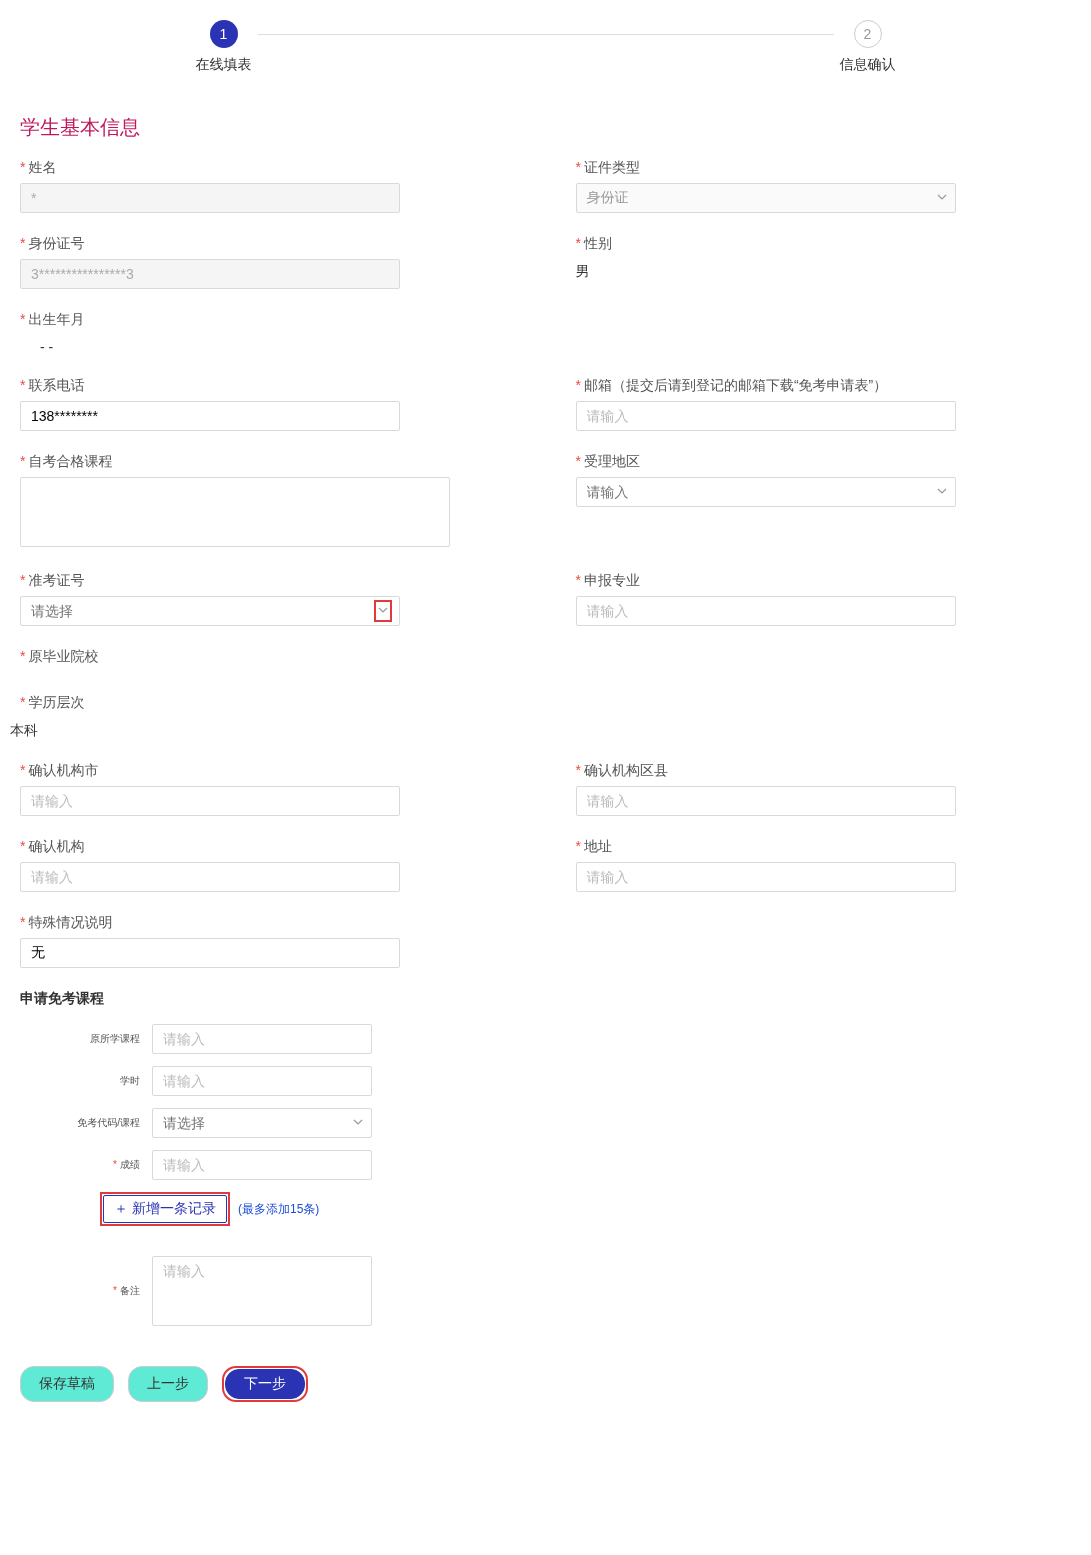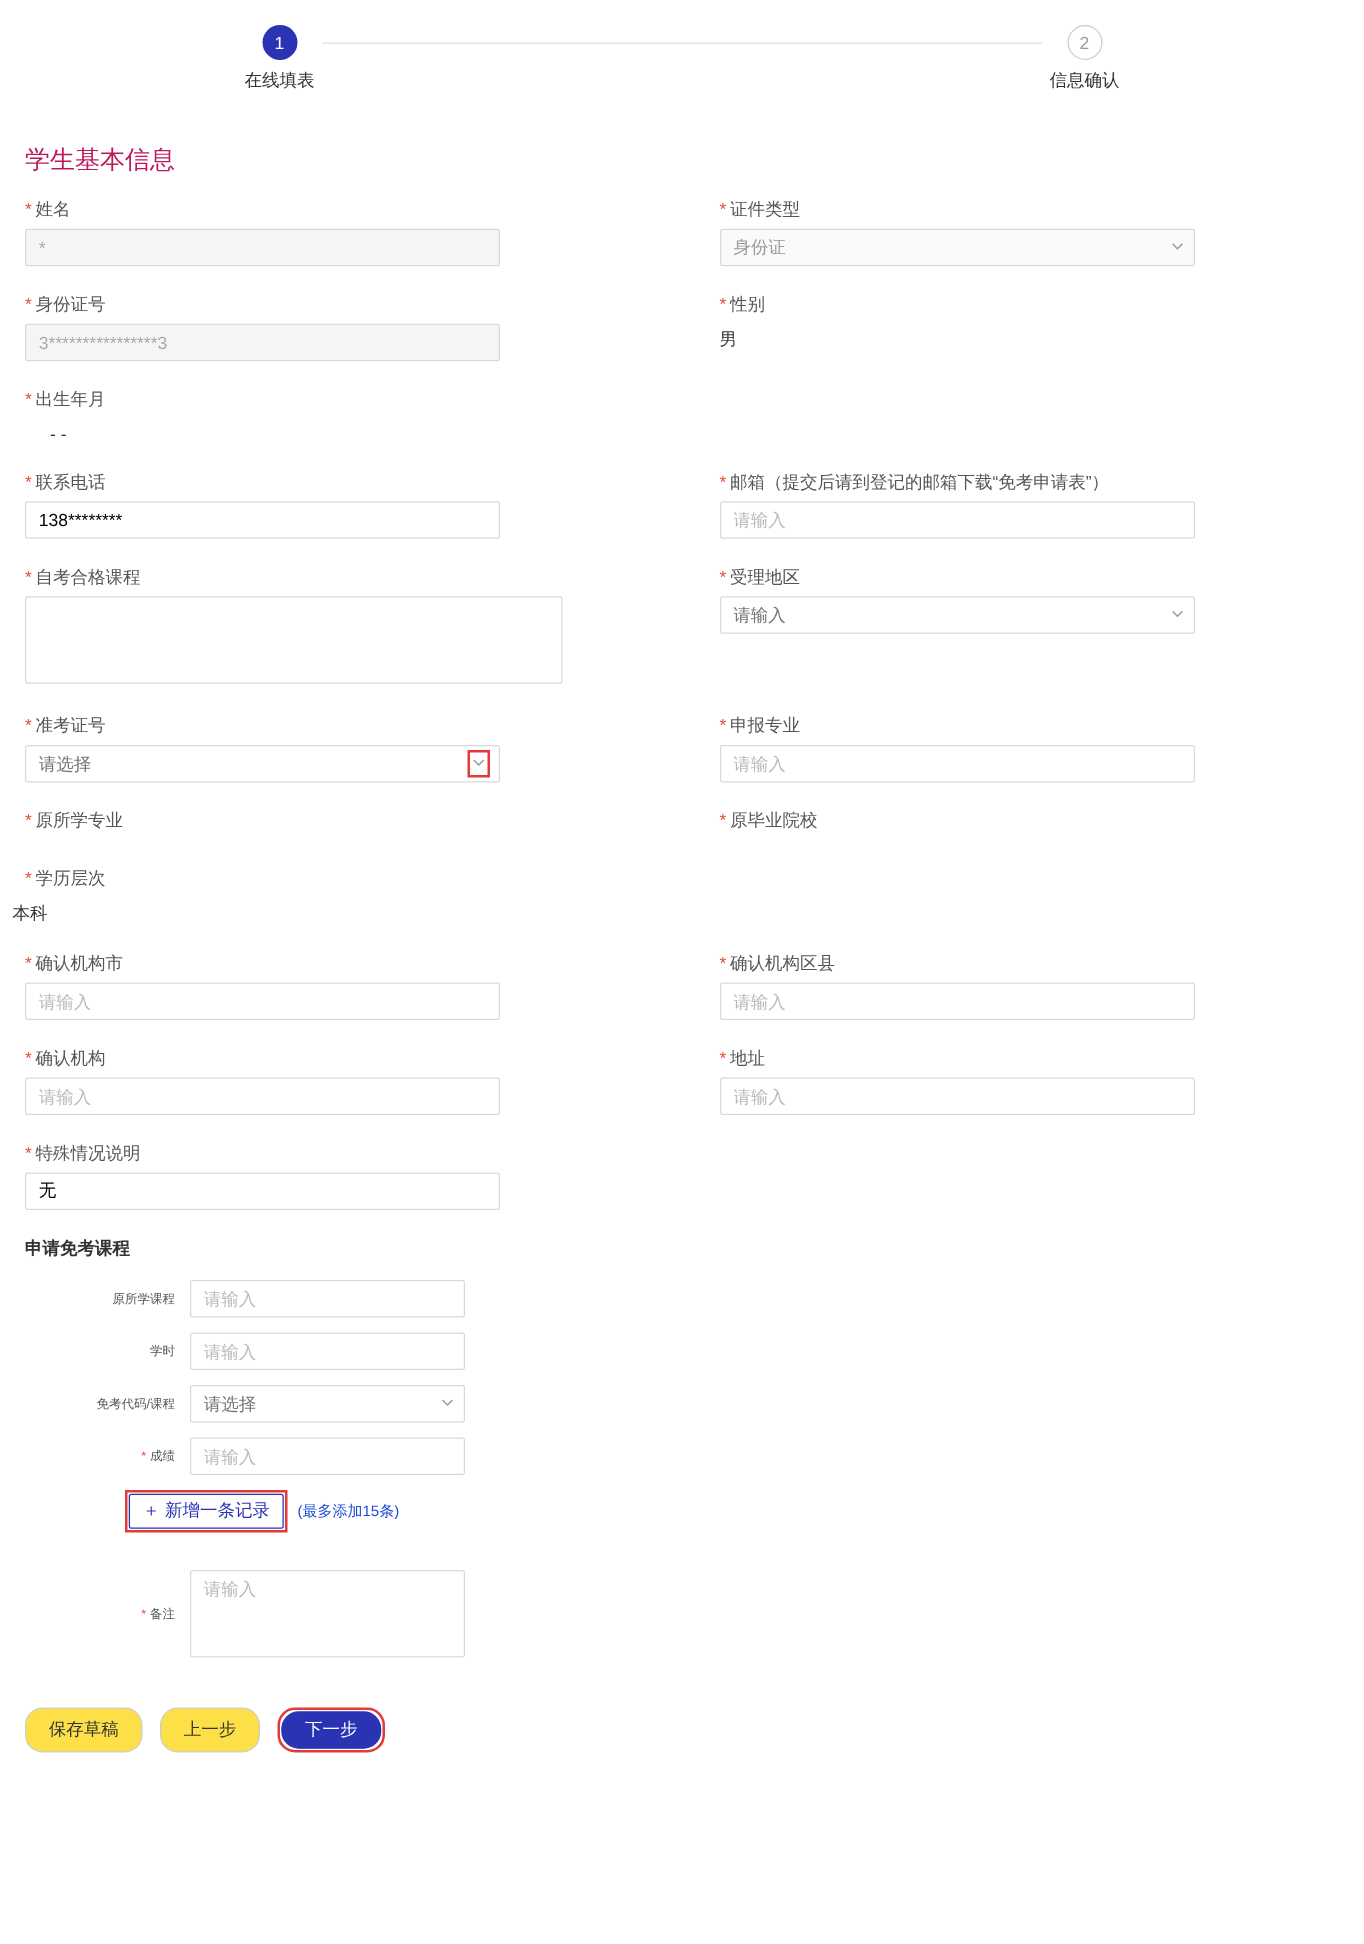--- a/index.html
+++ b/index.html
@@ -43,21 +43,21 @@
 .inline-select { width: 100%; padding: 6px 28px 6px 10px; border: 1px solid #d9d9d9; border-radius: 2px; font-size: 14px; color: #bbb; background: #fff; height: 30px; cursor: pointer; }
 
 .add-row { display: flex; align-items: center; margin: 10px 0 20px 80px; }
 .add-btn { border: 1px solid #2b33b5; color: #2b33b5; background: #fff; padding: 4px 10px; font-size: 14px; cursor: pointer; border-radius: 2px; display: inline-flex; align-items: center; }
 .add-hint { color: #1d4ed8; margin-left: 8px; font-size: 12px; }
 
 .remark-textarea { width: 220px; height: 70px; padding: 6px 10px; border: 1px solid #d9d9d9; border-radius: 2px; font-size: 14px; resize: none; }
 .remark-textarea::placeholder { color: #bbb; }
 
 .actions { display: flex; gap: 14px; padding: 10px 10px 20px; margin-top: 30px; }
-.btn { padding: 5px 18px; border-radius: 14px; font-size: 14px; cursor: pointer; border: 1px solid #ccc; background: #fde047; color: #333; }
+.btn { padding: 5px 18px; border-radius: 14px; font-size: 14px; cursor: pointer; border: 1px solid #ccc; background: #5eead4; color: #333; }
 .btn-primary { background: #2b33b5; color: #fff; border: 1px solid #2b33b5; }
 </style>
 </head>
 <body>
 
 <div class="container">
 
   <div class="steps">
     <div class="step">
       <div class="step-circle active">1</div>
@@ -147,23 +147,20 @@
       </div>
     </div>
     <div class="form-col">
       <label class="form-label"><span class="req">*</span><span>申报专业</span></label>
       <input class="form-input" placeholder="请输入" style="">
     </div>
   </div>
 
   <div class="form-row">
     <div class="form-col">
-      <label class="form-label"><span class="req">*</span><span>原所学专业</span></label>
-    </div>
-    <div class="form-col">
       <label class="form-label"><span class="req">*</span><span>原毕业院校</span></label>
     </div>
   </div>
 
   <div class="form-row">
     <div class="form-col">
       <label class="form-label"><span class="req">*</span><span>学历层次</span></label>
       <div class="static-text" style="margin-left:-10px;">本科</div>
     </div>
     <div class="form-col"></div>

